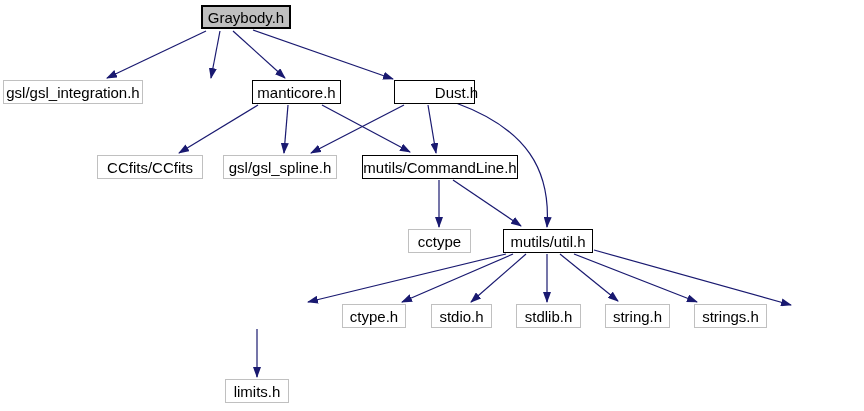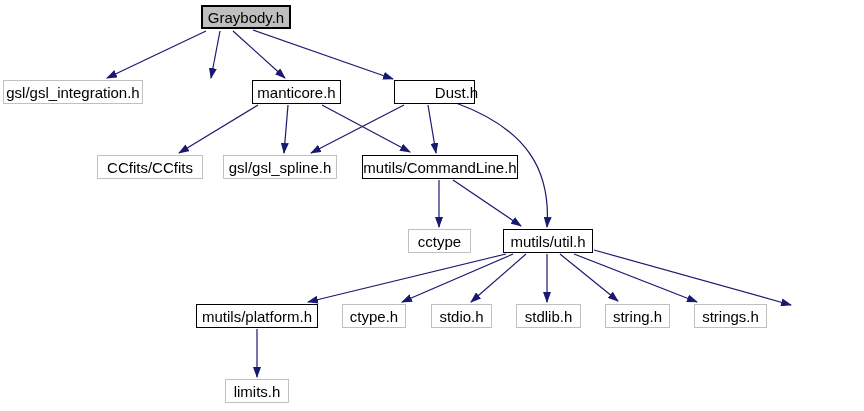--- a/index.html
+++ b/index.html
@@ -108,23 +108,20 @@
       </div>
       <div class="node internal" style="left: 362px; top: 155px; width: 156px; height: 24px;">
         <span>mutils/CommandLine.h</span>
       </div>
       <div class="node external" style="left: 408px; top: 229px; width: 63px; height: 24px;">
         <span>cctype</span>
       </div>
       <div class="node internal" style="left: 503px; top: 229px; width: 90px; height: 24px;">
         <span>mutils/util.h</span>
       </div>
-      <div class="node internal" style="left: 196px; top: 304px; width: 122px; height: 24px;">
-        <span>mutils/platform.h</span>
-      </div>
       <div class="node external" style="left: 342px; top: 304px; width: 64px; height: 24px;">
         <span>ctype.h</span>
       </div>
       <div class="node external" style="left: 431px; top: 304px; width: 61px; height: 24px;">
         <span>stdio.h</span>
       </div>
       <div class="node external" style="left: 516px; top: 304px; width: 65px; height: 24px;">
         <span>stdlib.h</span>
       </div>
       <div class="node external" style="left: 605px; top: 304px; width: 65px; height: 24px;">

